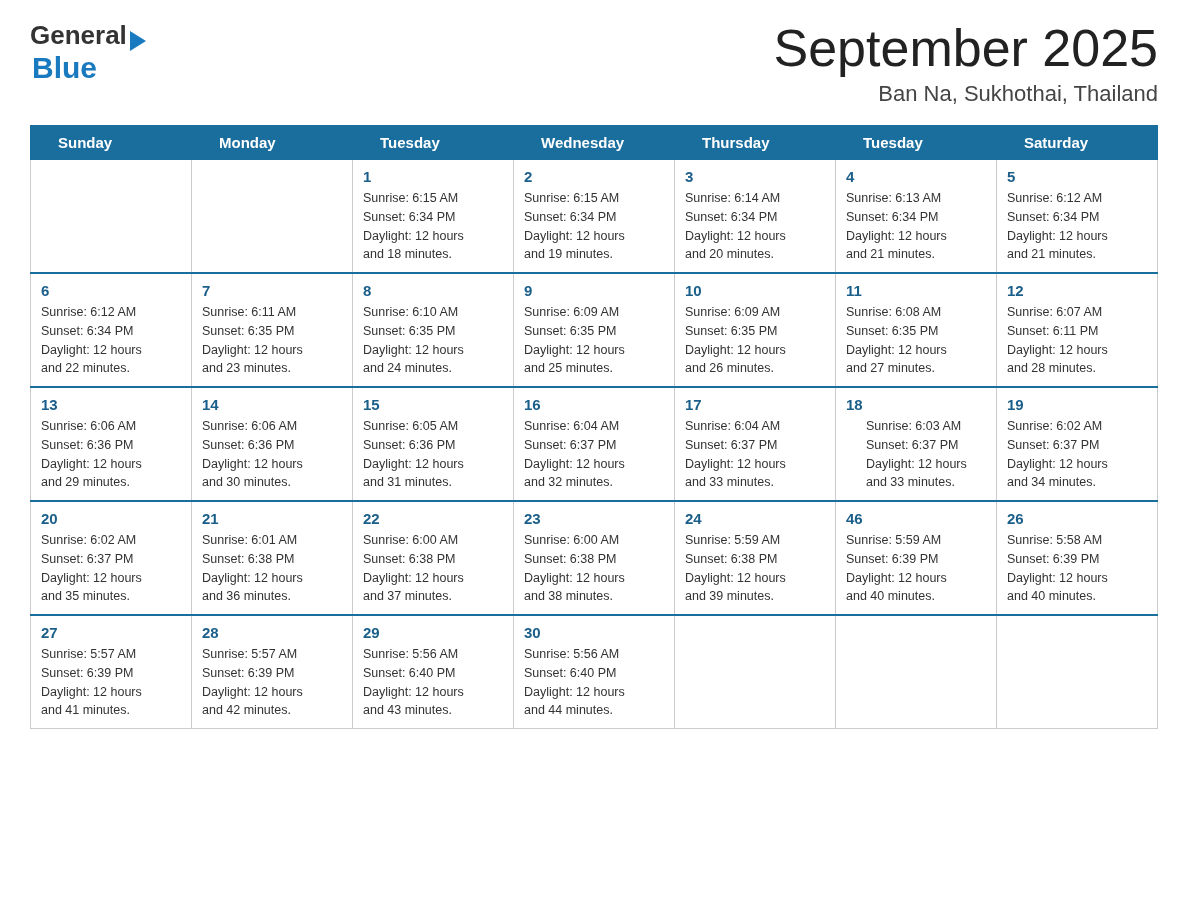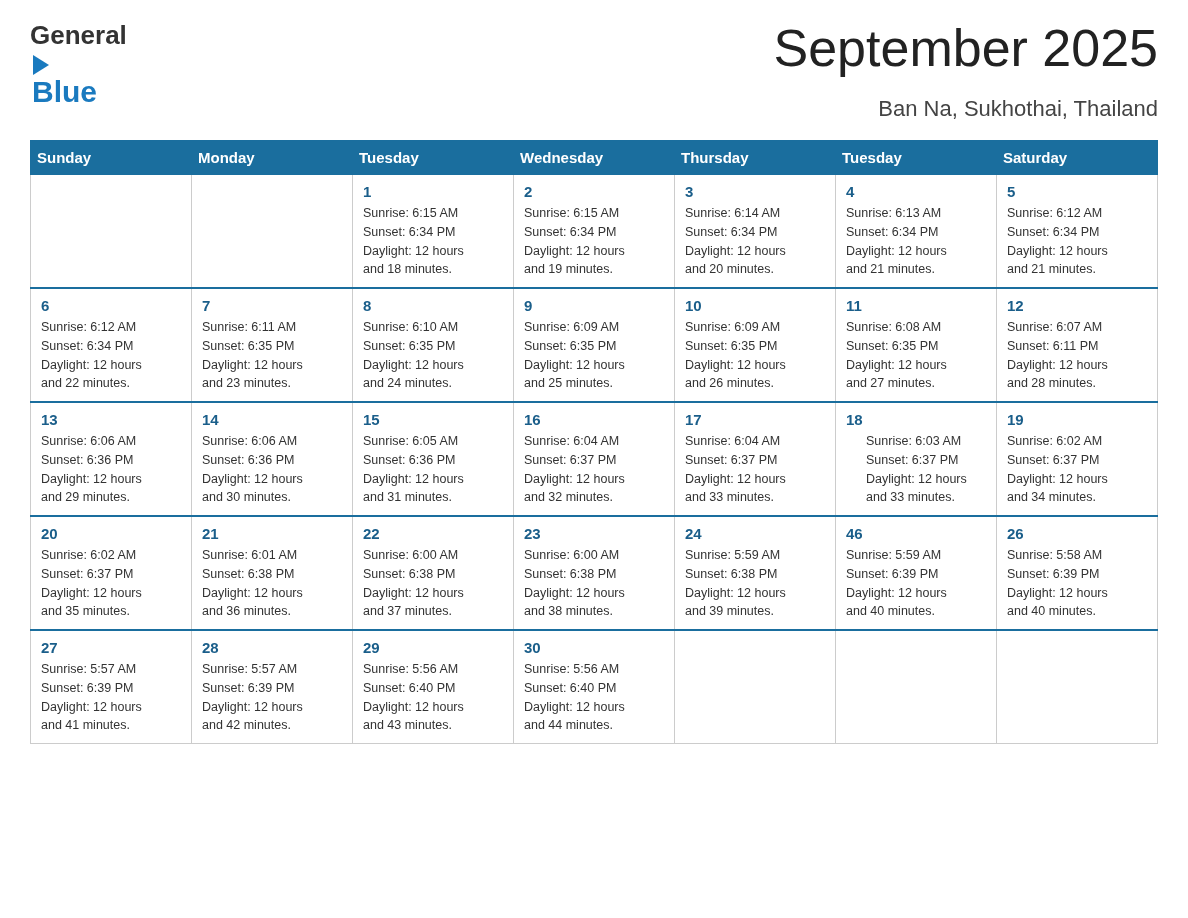--- a/index.html
+++ b/index.html
@@ -32,48 +32,47 @@
       font-weight: bold;
       color: #1a7abf;
       margin-left: 2px;
     }
     .logo-row {
       display: flex;
       flex-direction: column;
     }
     .logo-top {
       display: flex;
-      align-items: flex-start;
-      flex-direction: column;
+      align-items: flex-end;
     }
     .title-block {
       text-align: right;
     }
     .title-month {
       font-size: 52px;
       font-weight: normal;
       color: #222;
       line-height: 1.1;
     }
     .title-location {
       font-size: 22px;
       color: #444;
-      margin-top: 19px;
+      margin-top: 4px;
     }
     .calendar-table {
       width: 100%;
       border-collapse: collapse;
       table-layout: fixed;
     }
     .calendar-table thead tr th {
       background-color: #1a6e9e;
       color: #fff;
       font-size: 15px;
       font-weight: bold;
-      padding: 8px 6px;
+      padding: 8px 27px;
       text-align: left;
       border: 1px solid #1a6e9e;
     }
     .calendar-table tbody tr td {
       vertical-align: top;
       padding: 8px 10px;
       border: 1px solid #ccc;
       font-size: 13px;
       height: 110px;
       color: #333;

